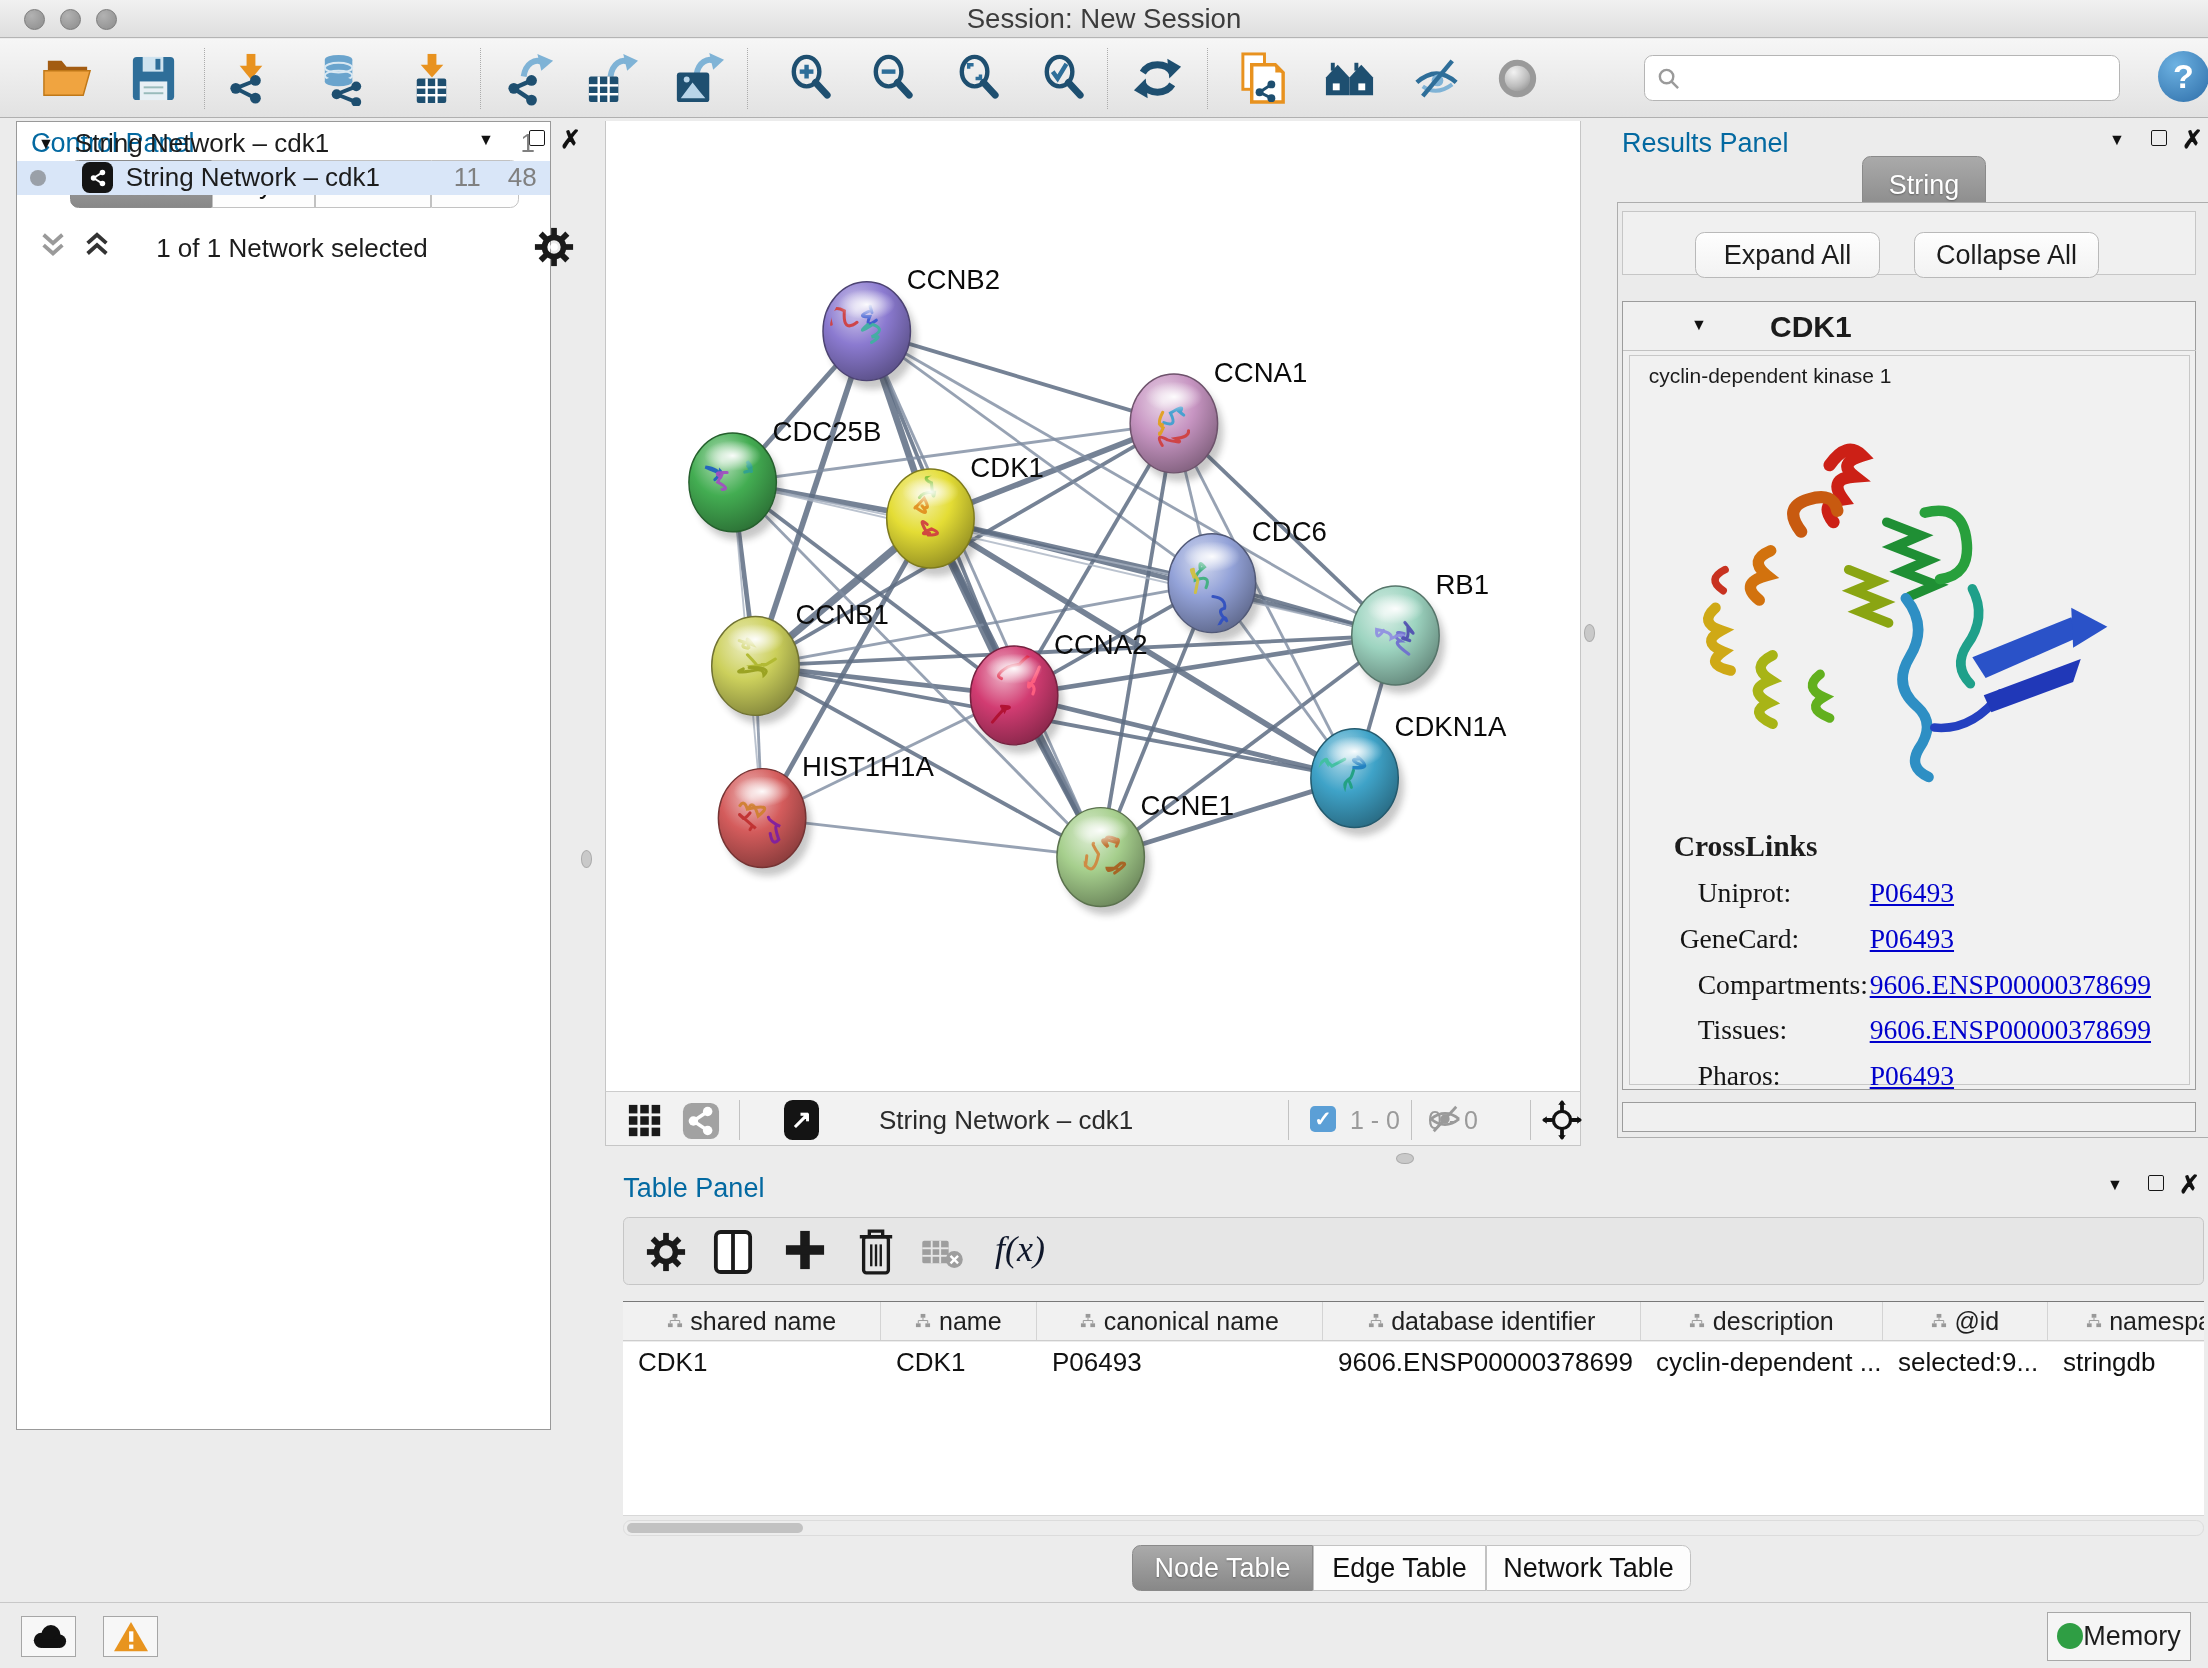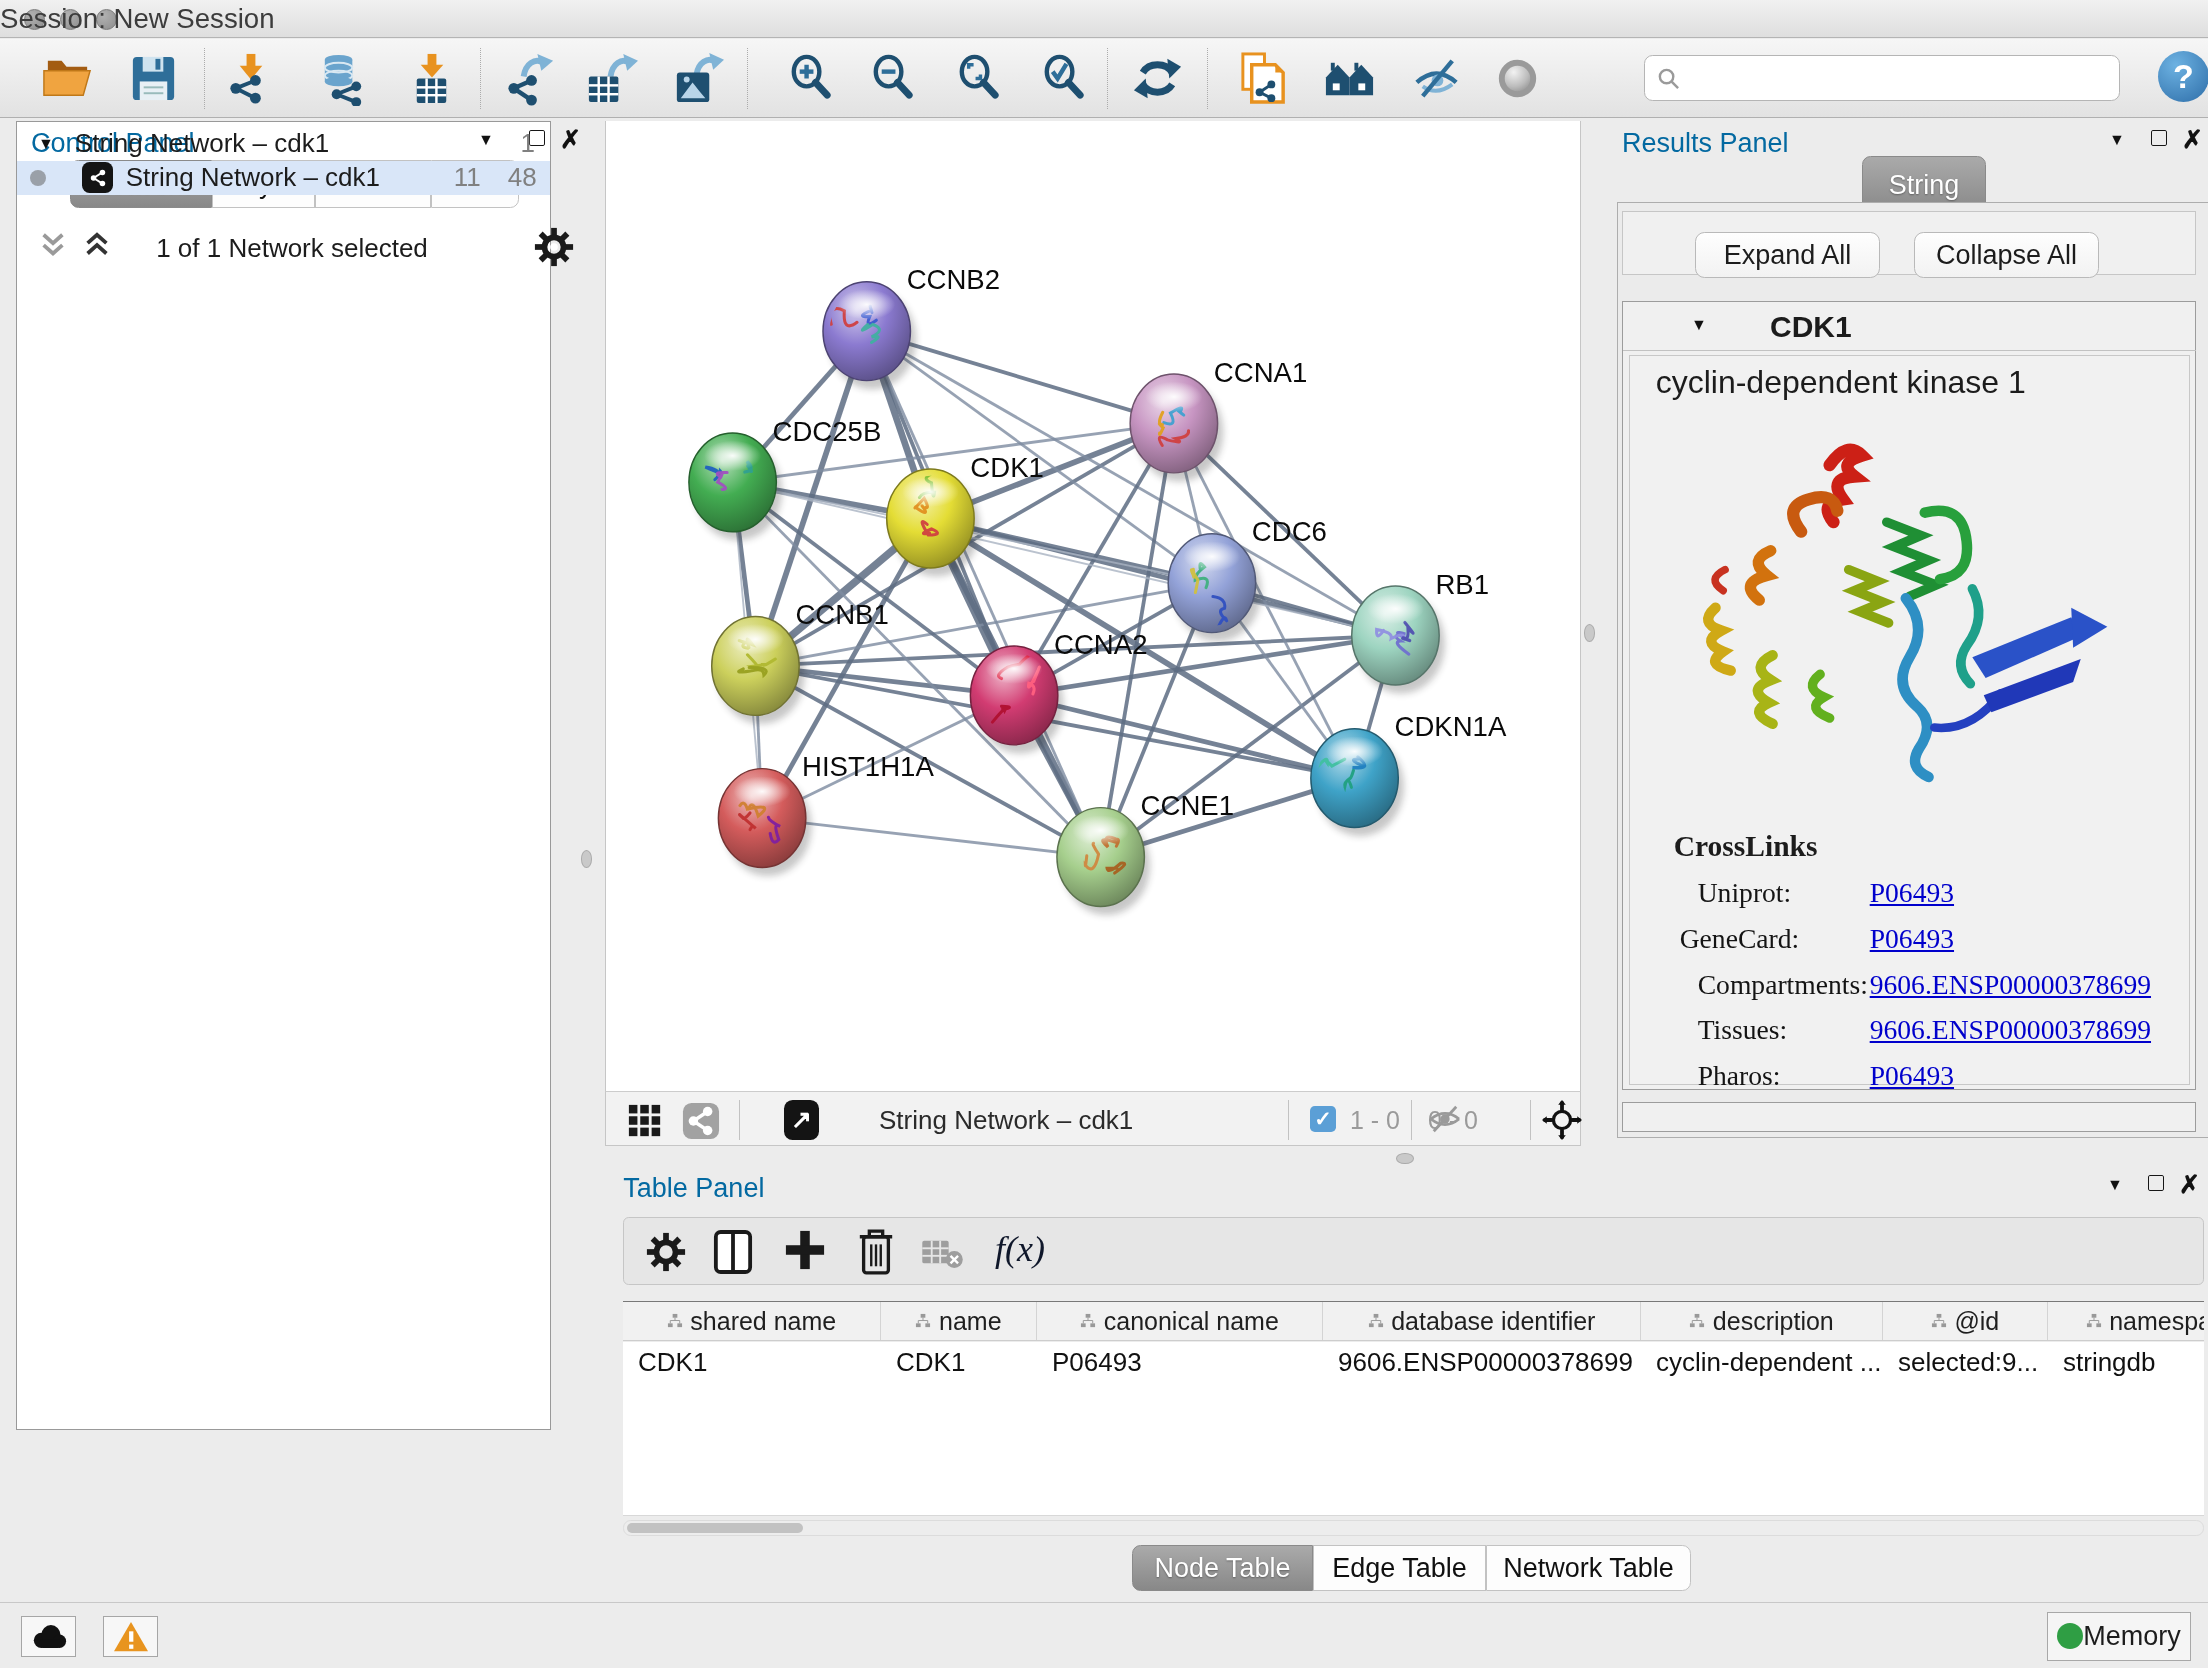--- a/index.html
+++ b/index.html
@@ -2,21 +2,21 @@
 <html style="font-size:15px"><head>
 <meta charset="utf-8">
 <style>
 *{margin:0;padding:0;box-sizing:border-box}
 html,body{width:2208px;height:1668px}
 body{font-family:"Liberation Sans",sans-serif;background:#ececec;position:relative;overflow:hidden;color:#1c1c1c}
 .abs{position:absolute}
 
 .titlebar{left:0;top:0;width:2208px;height:38px;background:linear-gradient(#f1f1f1,#dedede);border-bottom:1px solid #b4b4b4}
 .light{position:absolute;top:8.6px;width:21px;height:21px;border-radius:50%;background:radial-gradient(circle at 35% 30%,#b2b2b2,#8c8c8c);border:1px solid #7a7a7a}
-.wtitle{position:absolute;left:0;top:0;width:100%;line-height:38px;font-size:27.6px;color:#3c3c3c}
+.wtitle{position:absolute;left:0;top:0;width:100%;text-align:center;line-height:38px;font-size:27.6px;color:#3c3c3c}
 
 .toolbar{left:0;top:39px;width:2208px;height:79px;background:linear-gradient(#f6f6f6,#e2e2e2);border-bottom:1px solid #b0b0b0}
 .tbtn{position:absolute;top:10.5px;width:57px;height:57px;display:flex;align-items:center;justify-content:center;cursor:pointer}
 .tbi{width:55px;height:55px}
 .tsep{position:absolute;top:8.6px;height:61px;border-left:1.9px dotted #ababab}
 .search{position:absolute;left:1644px;top:16px;width:476px;height:46px;background:#fff;border:1px solid #b5b5b5;border-radius:8.6px;display:flex;align-items:center;padding-left:11.4px}
 .search input{border:none;outline:none;font-size:25px;width:418px;background:transparent;font-family:"Liberation Sans",sans-serif}
 .help{position:absolute;left:2158px;top:12.4px;width:51px;height:51px;border-radius:50%;background:radial-gradient(circle at 35% 28%,#6db2e2,#2d6da8);color:#fff;font-weight:bold;font-size:34px;display:flex;align-items:center;justify-content:center;cursor:pointer}
 
 .ptitle{font-size:27px;color:#0369a1}
@@ -629,21 +629,21 @@
     <div class="rbtn" style="left:72px;top:20px;width:185px">Expand All</div>
     <div class="rbtn" style="left:291px;top:20px;width:185px">Collapse All</div>
   </div>
 
   <div class="pbox" style="left:15px;top:180px;width:574px;height:789px;background:#f0f0f0;border-color:#9c9c9c">
     <div class="abs" style="left:0;top:0;width:573px;height:49px;border-bottom:1px solid #c2c2c2">
       <span class="abs tri" style="left:68px;top:15px">▼</span>
       <span class="abs" style="left:147px;top:7.6px;font-size:30px;font-weight:bold">CDK1</span>
     </div>
     <div class="pbox" style="left:5.7px;top:53px;width:561px;height:730px;background:#f1f1f1;border-color:#c8c8c8">
-      <div class="abs" style="left:26px;top:7.6px;font-size:32px">cyclin-dependent kinase 1</div>
+      <div class="abs" style="left:19px;top:7.6px;font-size:21px">cyclin-dependent kinase 1</div>
       <svg class="abs" style="left:57px;top:52px" width="447" height="409" viewBox="0 0 470 430">
         <g fill="none" stroke-linecap="round">
           <path d="M150 60 q18 -26 34 -10 q-26 8 -8 22 q-28 2 -12 24 q-26 4 -10 24" stroke="#cc2016" stroke-width="13"></path>
           <path d="M120 130 q-20 -26 8 -34 q26 -8 30 12" stroke="#c85a10" stroke-width="13"></path>
           <path d="M88 150 q-24 10 -4 26 q-30 8 -8 26" stroke="#d2720e" stroke-width="12"></path>
           <path d="M40 170 q-20 10 -2 22" stroke="#c83220" stroke-width="8"></path>
           <path d="M30 210 q-18 16 6 24 q-22 12 2 22 q-20 14 8 20" stroke="#cfa916" stroke-width="11"></path>
           <path d="M90 260 q-24 12 -2 26 q-26 10 -2 24 q-22 10 4 22" stroke="#a8b416" stroke-width="11"></path>
           <path d="M140 280 q-18 14 4 24 q-20 12 6 22" stroke="#62b01e" stroke-width="10"></path>
           <path d="M210 120 l36 14 l-28 12 l36 14 l-28 12 l36 14 l-28 12" stroke="#1f8f34" stroke-width="10"></path>

